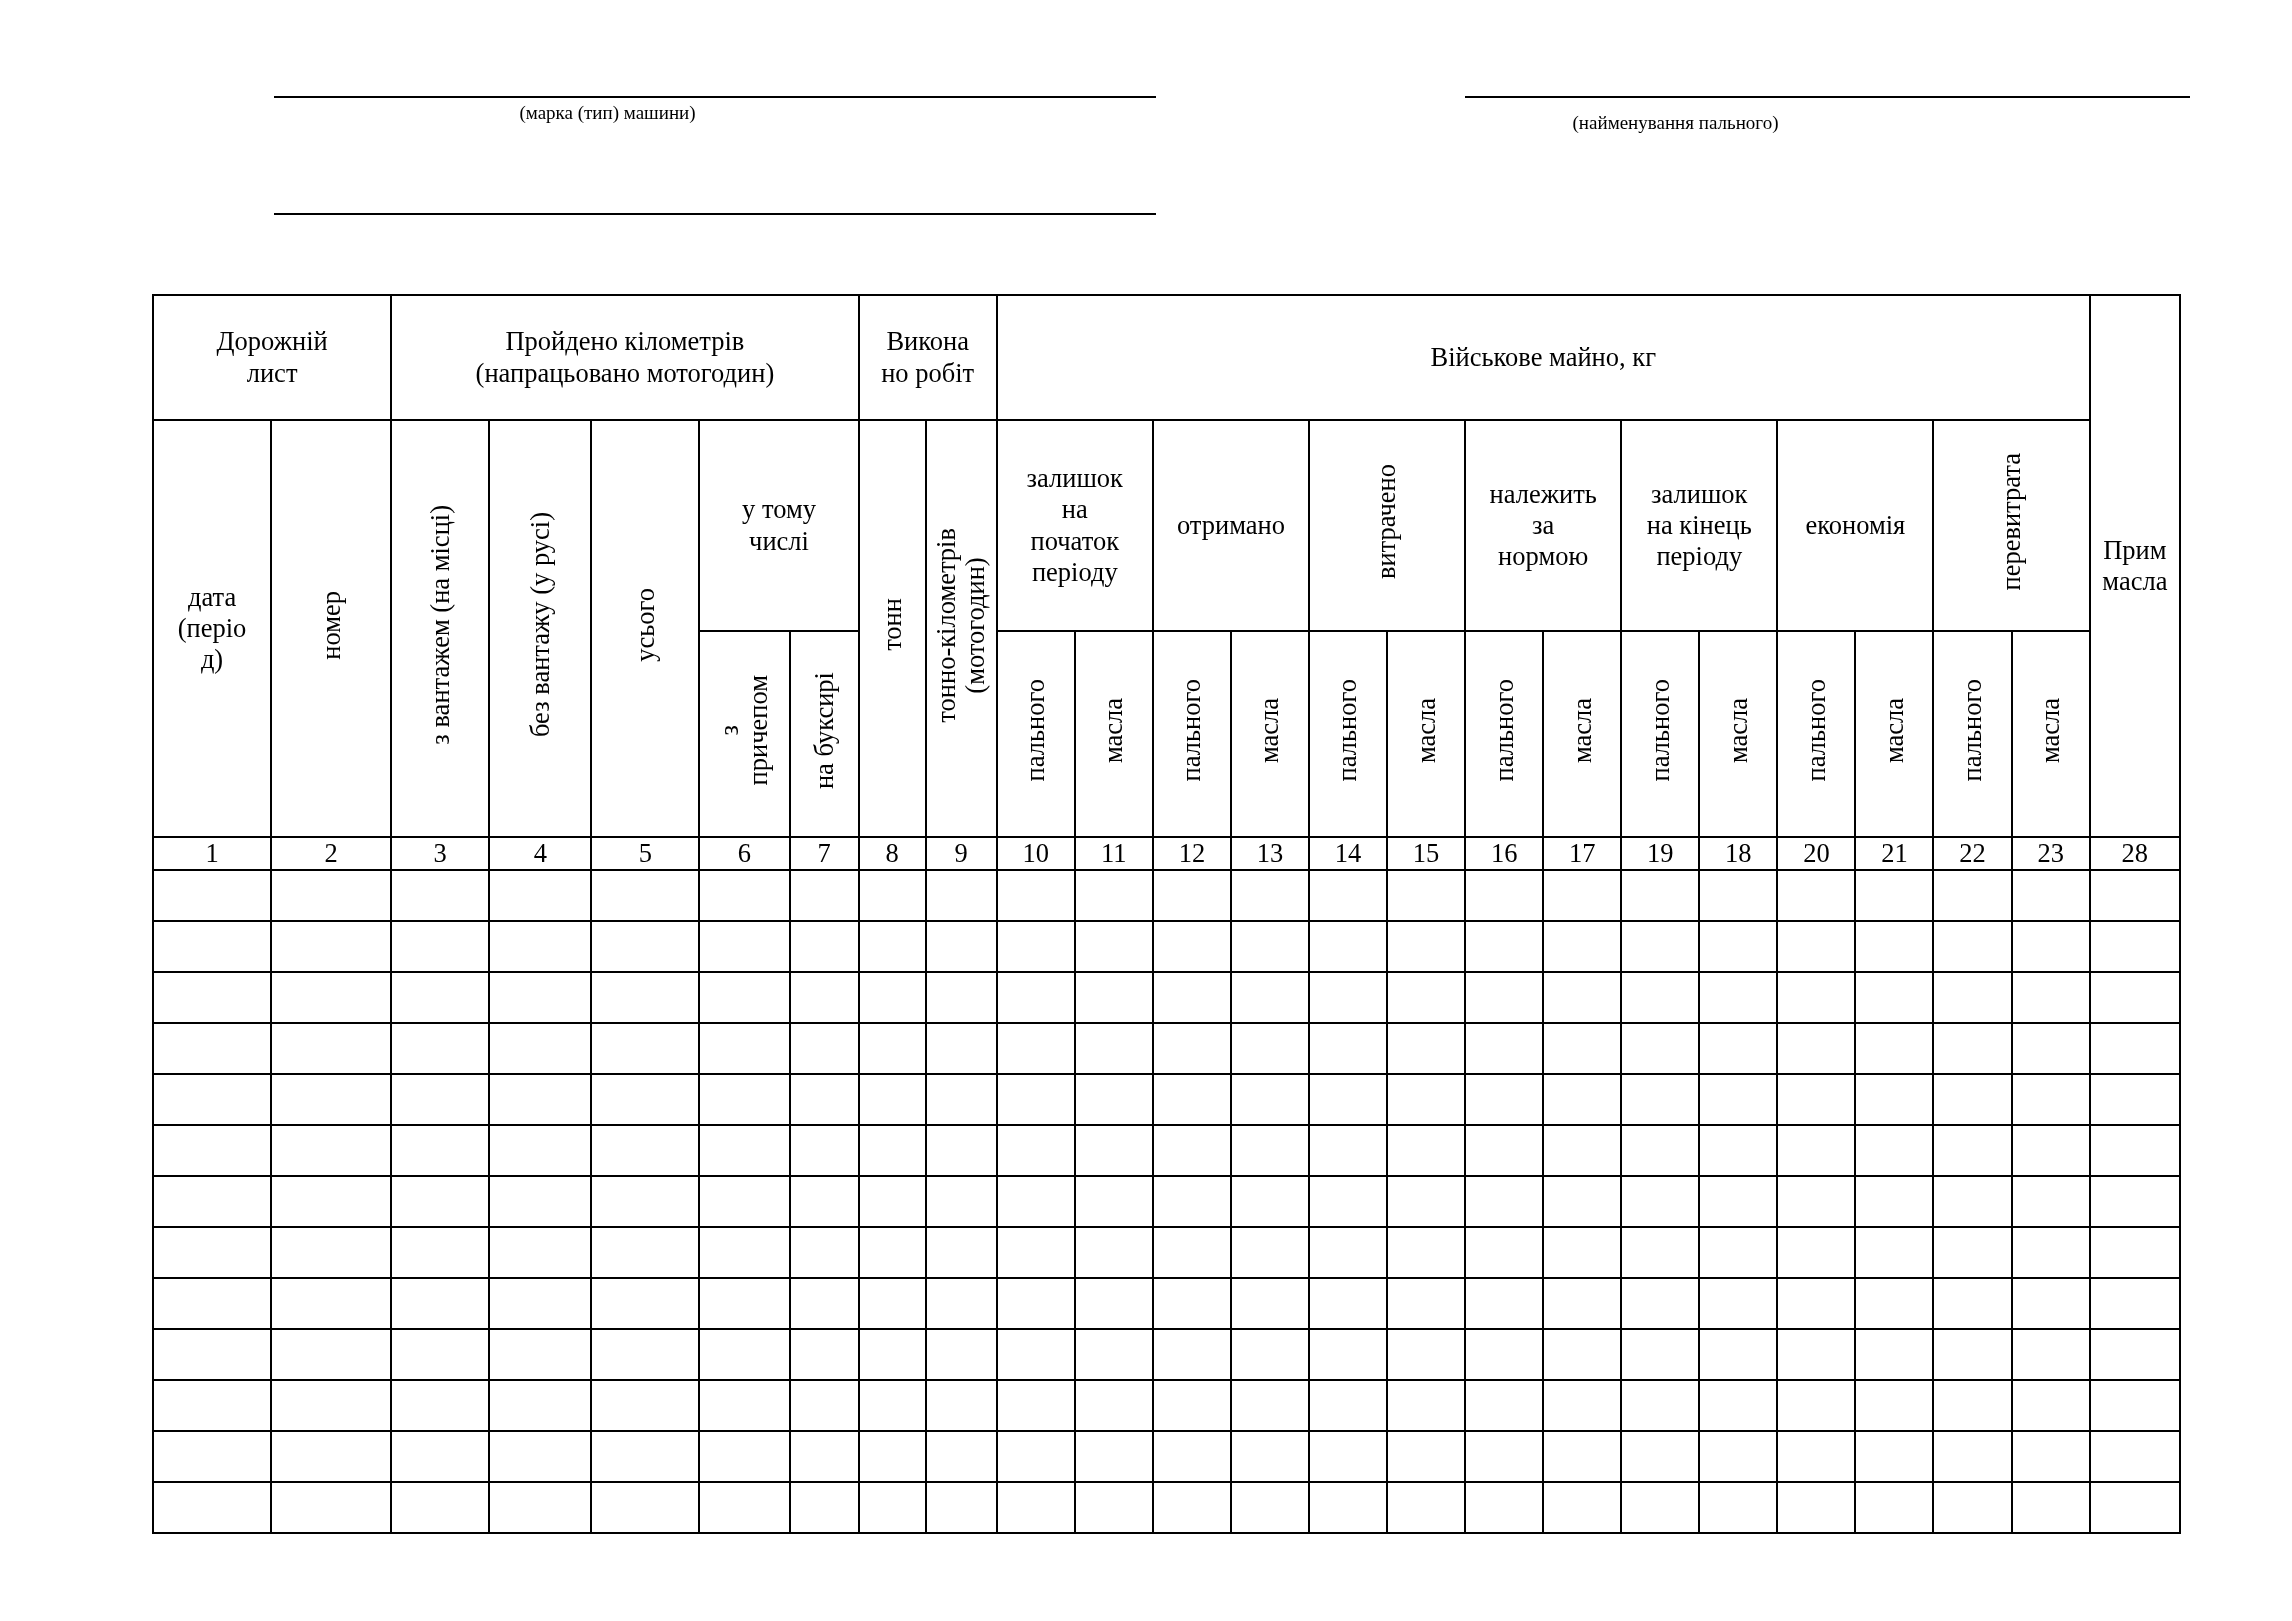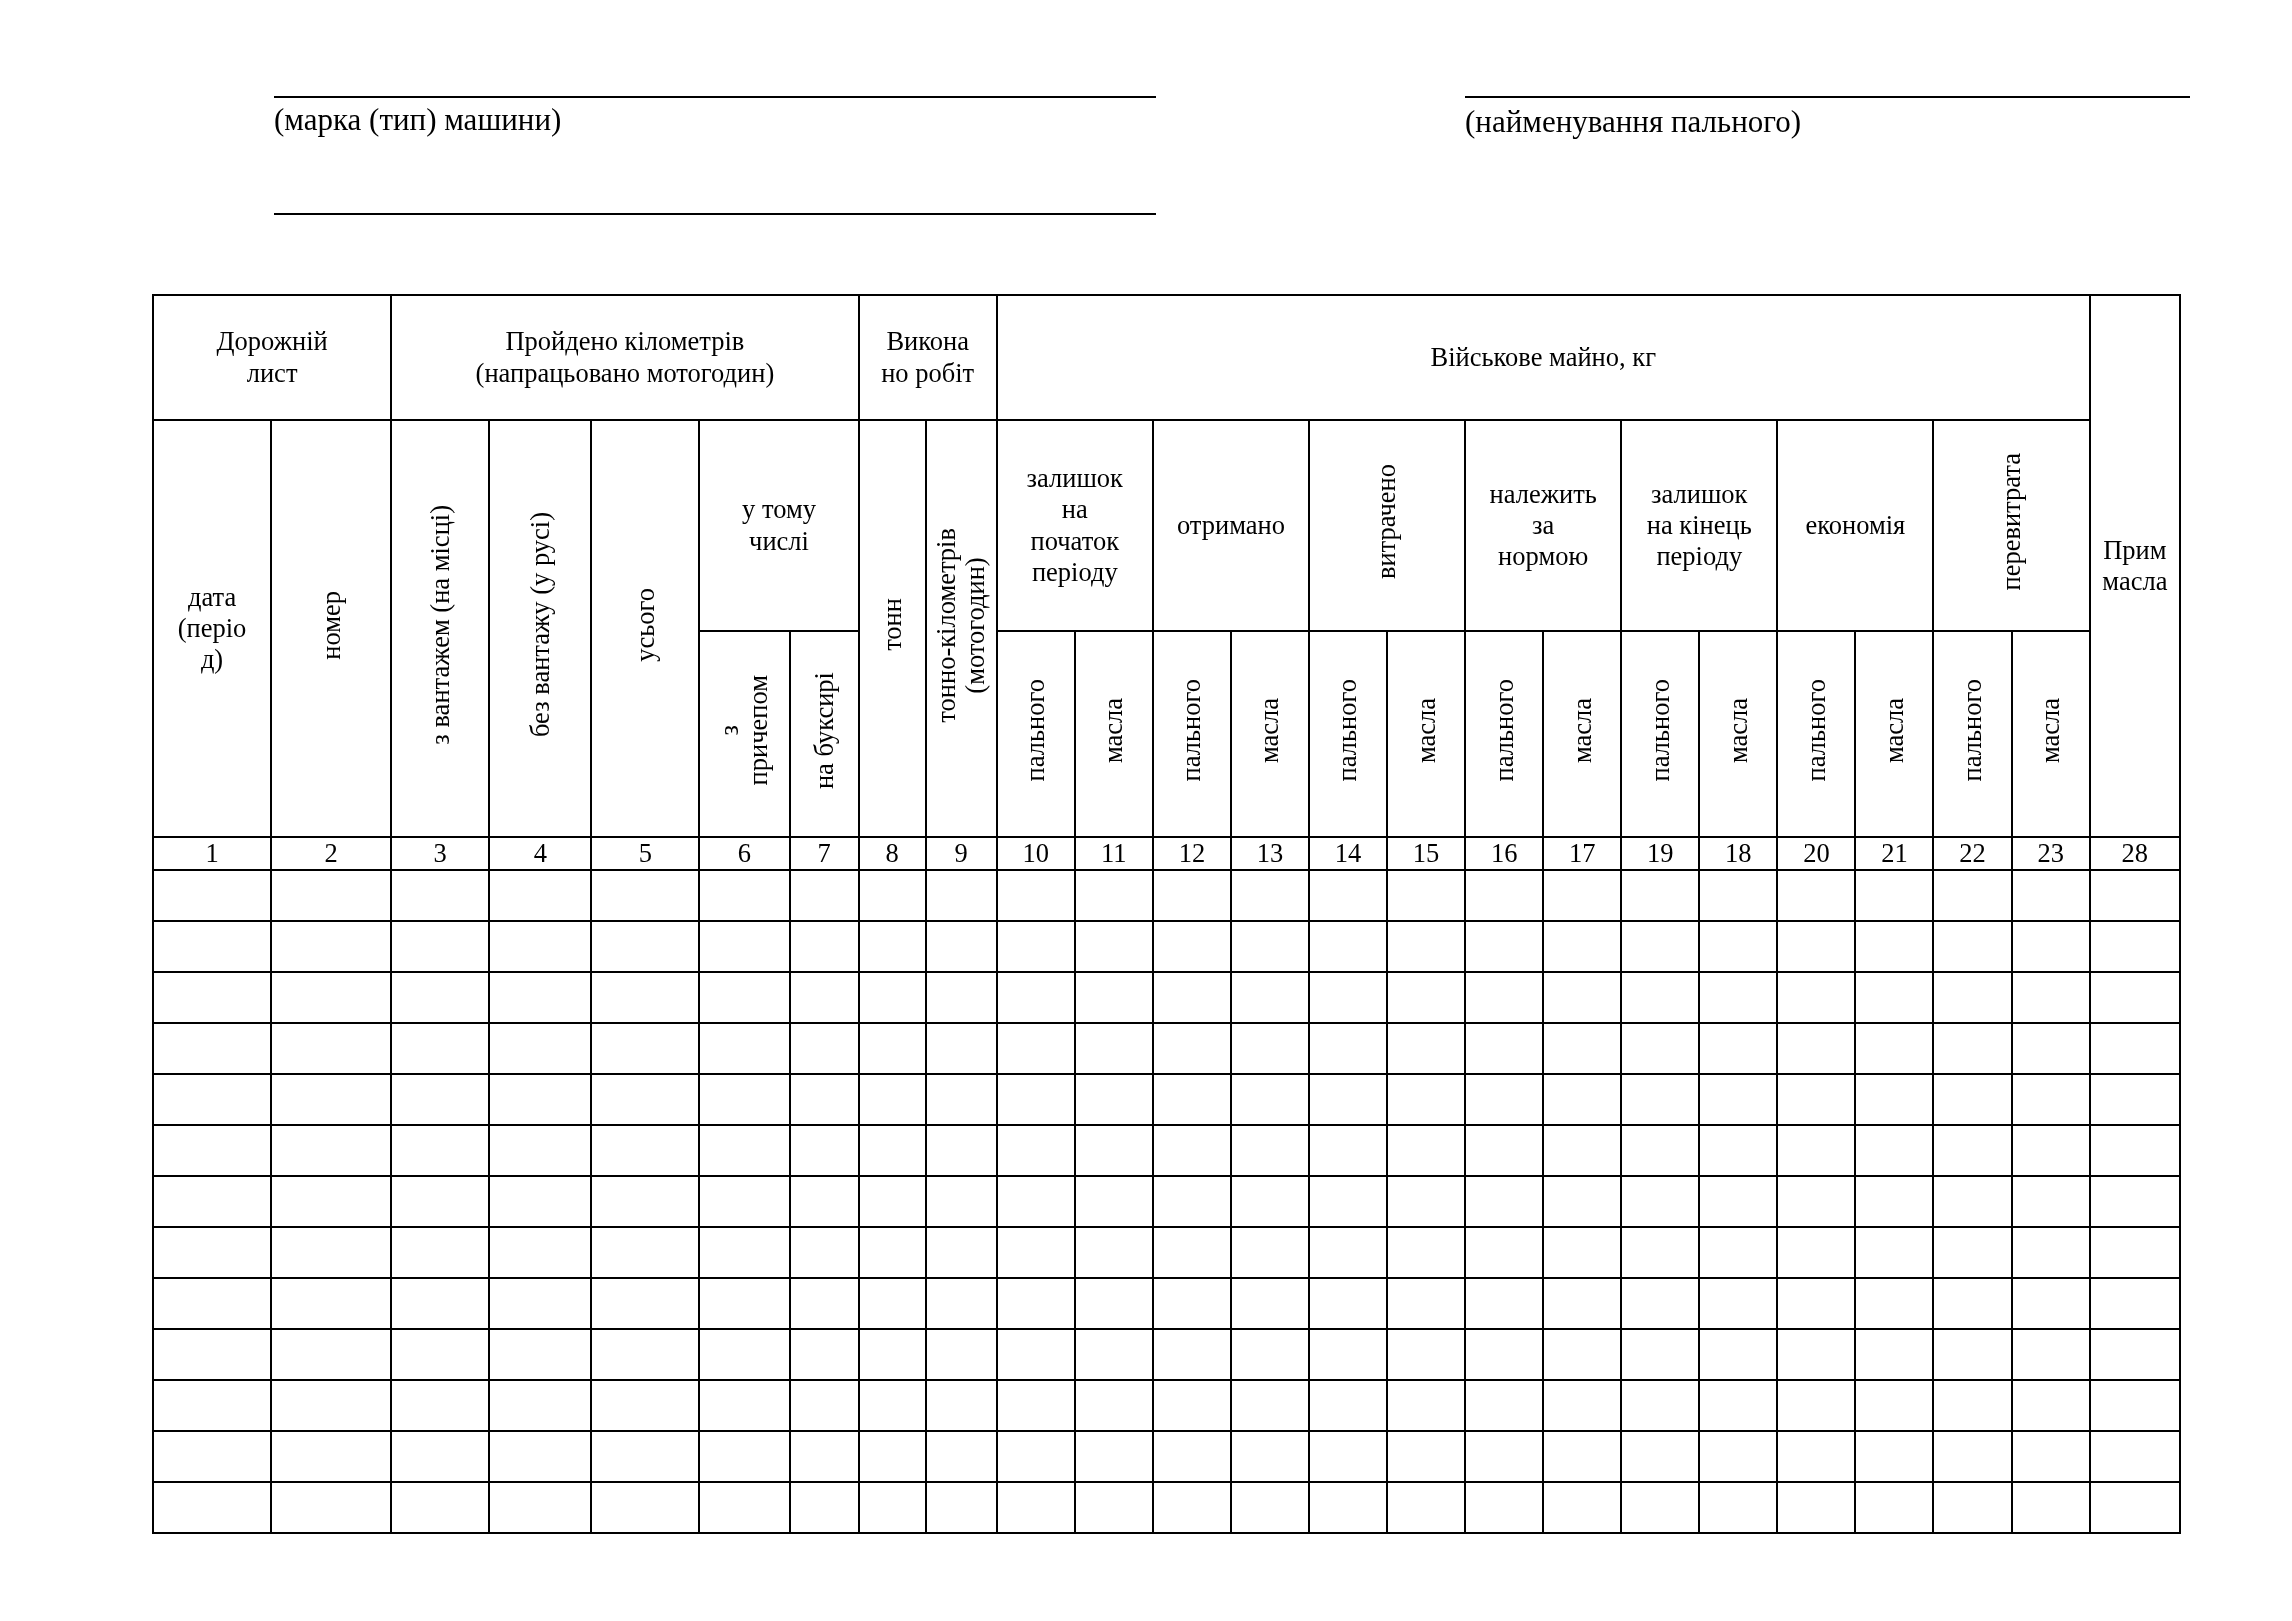--- a/index.html
+++ b/index.html
@@ -12,22 +12,22 @@
     color: #000;
     overflow: hidden;
   }
   .fill-line {
     position: absolute;
     border-bottom: 2px solid #000;
     height: 35px;
   }
   .caption {
     position: absolute;
-    font-size: 31px;
-    text-align: left;
+    font-size: 19px;
+    text-align: center;
     white-space: nowrap;
   }
   table.form {
     position: absolute;
     left: 152px;
     top: 294px;
     border-collapse: collapse;
     table-layout: fixed;
     width: 2029px;
   }
@@ -59,21 +59,21 @@
 </style>
 </head>
 <body>
 
 <div class="page">
 
   <div class="fill-line" style="left:274px; top:61px; width:882px;"></div>
   <div class="caption" style="left:274px; top:102px; width:667px;">(марка (тип) машини)</div>
 
   <div class="fill-line" style="left:1465px; top:61px; width:725px;"></div>
-  <div class="caption" style="left:1465px; top:104px; width:421px;">(найменування пального)</div>
+  <div class="caption" style="left:1465px; top:112px; width:421px;">(найменування пального)</div>
 
   <div class="fill-line" style="left:274px; top:178px; width:882px;"></div>
 
   <table class="form">
     <colgroup>
       <col style="width:118px">
         <col style="width:120px">
         <col style="width:98px">
       <col style="width:102px">
         <col style="width:108px">

